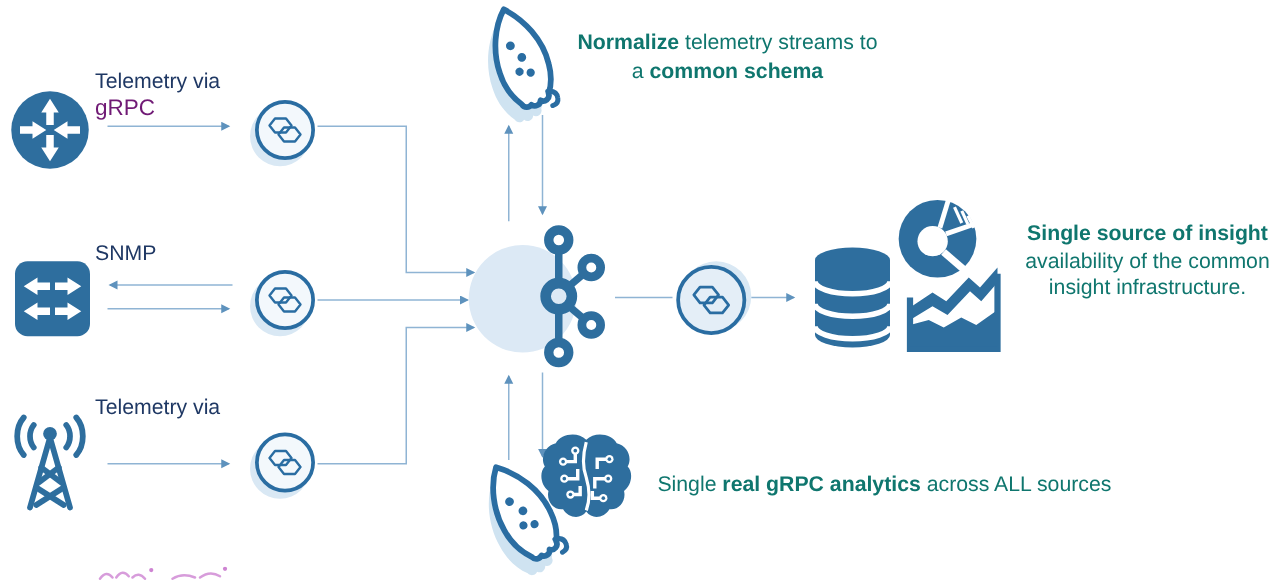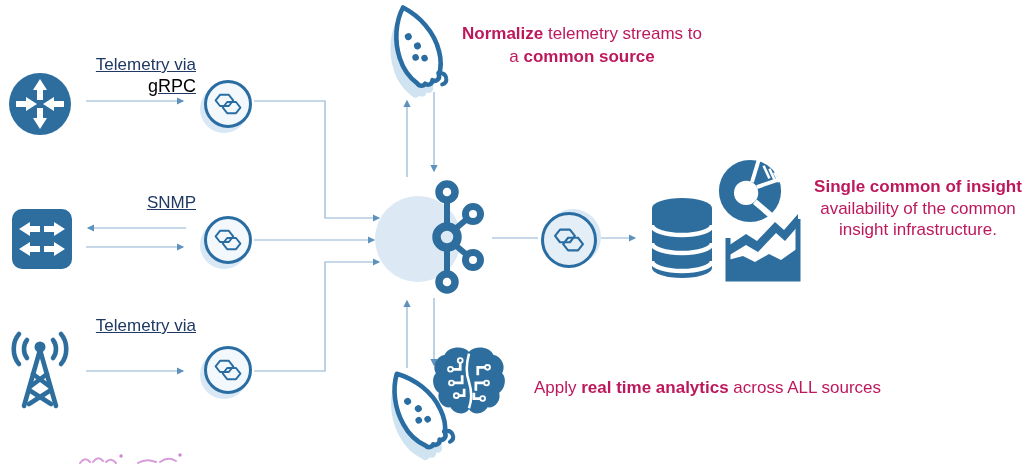--- a/index.html
+++ b/index.html
@@ -1,22 +1,22 @@
 <!DOCTYPE html>
 <html><head>
 <meta charset="utf-8">
 <style>
   html,body{margin:0;padding:0;background:#fff;}
   .canvas{position:relative;width:1024px;height:464px;background:#ffffff;overflow:hidden;
           font-family:"Liberation Sans",sans-serif;}
   .abs{position:absolute;}
-  .label{font-size:17px;line-height:1.25;text-align:right;color:#1F3864;text-decoration:underline;}
+  .label{font-size:17px;line-height:1.25;text-align:left;color:#1F3864;}
   .label .l2{font-size:18px;}
-  .label .black{color:#000000;}
-  .note{font-size:17px;line-height:1.38;text-align:center;color:#be185d;}
+  .label .black{color:#701a75;}
+  .note{font-size:17px;line-height:1.38;text-align:center;color:#0f766e;}
   .note b{font-weight:700;}
   
   .sbadge{width:48px;height:48px;}
   .sbadge .ghost{position:absolute;left:-4px;top:5px;width:100%;height:100%;border-radius:50%;background:#D9E8F4;}
   .sbadge.alt .ghost{left:4px;top:-3px;}
   .sbadge .ring{position:absolute;inset:0;border-radius:50%;background:#f3f8fc;border:3px solid #2A6DA2;
                 box-sizing:border-box;display:flex;align-items:center;justify-content:center;}
   .sbadge.alt .ring{background:#e4eef7;}
   .kafka-bg{width:86px;height:86px;border-radius:50%;background:#DCE9F5;}
   .rocket-wrap{transform-origin:50% 50%;}
@@ -153,21 +153,21 @@
   </svg>
 
   <svg class="abs rocket-wrap" style="left:381px;top:0;transform:rotate(-22deg)" width="80" height="104">
     <use href="#rocket"></use>
   </svg>
   <div class="abs note" style="left:437px;top:22px;width:290px">
     <div>
       <b>Normalize</b><span> telemetry streams to</span>
     </div>
     <div>
-      <span>a </span><b>common source</b>
+      <span>a </span><b>common schema</b>
     </div>
   </div>
 
   <svg class="abs" style="left:430px;top:344px" width="78" height="74" viewBox="0 0 80 74">
     <path d="M40,7 C33,0 19,2 15,10 C6,12 2,22 6,29 C1,34 3,45 9,49 C7,57 13,65 21,64 C25,71 35,73 40,66 C45,73 55,71 59,64 C67,65 73,57 71,49 C77,45 79,34 74,29 C78,22 74,12 65,10 C61,2 47,0 40,7 Z" fill="#2E6E9E"></path>
     <path d="M40,9 C37,20 37,30 40,38 C43,48 43,57 40,65" fill="none" stroke="#fff" stroke-width="2.6"></path>
     <g stroke="#fff" stroke-width="2.8" fill="none">
       <path d="M21,25 H31 V16"></path>
       <path d="M22,39 H33 V31"></path>
       <path d="M27,52 H35 V45"></path>
@@ -192,21 +192,21 @@
       <circle cx="59" cy="23" r="1.5"></circle>
         <circle cx="58" cy="39" r="1.5"></circle>
       <circle cx="54" cy="55" r="1.5"></circle>
     </g>
   </svg>
   <svg class="abs rocket-wrap" style="left:383px;top:362px;transform:rotate(-33deg)" width="80" height="104">
     <use href="#rocket"></use>
   </svg>
   <div class="abs note" style="left:525px;top:376px;width:365px">
     <div>
-      <span>Apply </span><b>real time analytics</b><span> across ALL sources</span>
+      <span>Single </span><b>real gRPC analytics</b><span> across ALL sources</span>
     </div>
   </div>
 
   <div class="abs sbadge alt" style="left:541px;top:212px;width:56px;height:56px">
     <div class="ghost"></div>
     <div class="ring">
       <svg width="36" height="36">
           <use href="#shex"></use>
         </svg>
     </div>
@@ -234,21 +234,21 @@
     </g>
   </svg>
 
   <svg class="abs" style="left:723px;top:210px" width="80" height="74" viewBox="0 0 80 74">
     <path d="M5,28 V69 H75 V9" fill="none" stroke="#2E6E9E" stroke-width="5"></path>
     <path d="M5,36 L23,24 L34,31 L52,12 L61,20 L75,4 L75,16 L62,31 L53,23 L35,42 L23,35 L5,46 Z" fill="#2E6E9E"></path>
     <path d="M5,50 L20,46 L32,52 L46,44 L58,50 L75,38 L75,67 L5,67 Z" fill="#2E6E9E"></path>
   </svg>
 
   <div class="abs note" style="left:812px;top:176px;width:212px;line-height:1.27">
-    <div><b>Single common of insight</b></div>
+    <div><b>Single source of insight</b></div>
     <div><span>availability of the common</span></div>
     <div><span>insight infrastructure.</span></div>
   </div>
 
   <svg class="abs" style="left:76px;top:453px" width="150" height="11" viewBox="0 0 150 11">
     <g stroke="#CE84D2" stroke-width="2" fill="none" stroke-linecap="round" opacity="0.8">
       <path d="M4,10 Q9,3 14,9"></path>
       <path d="M17,9 Q22,2 27,8"></path>
       <path d="M30,9 Q35,4 40,10"></path>
       <path d="M62,10 Q70,5 80,9"></path>

